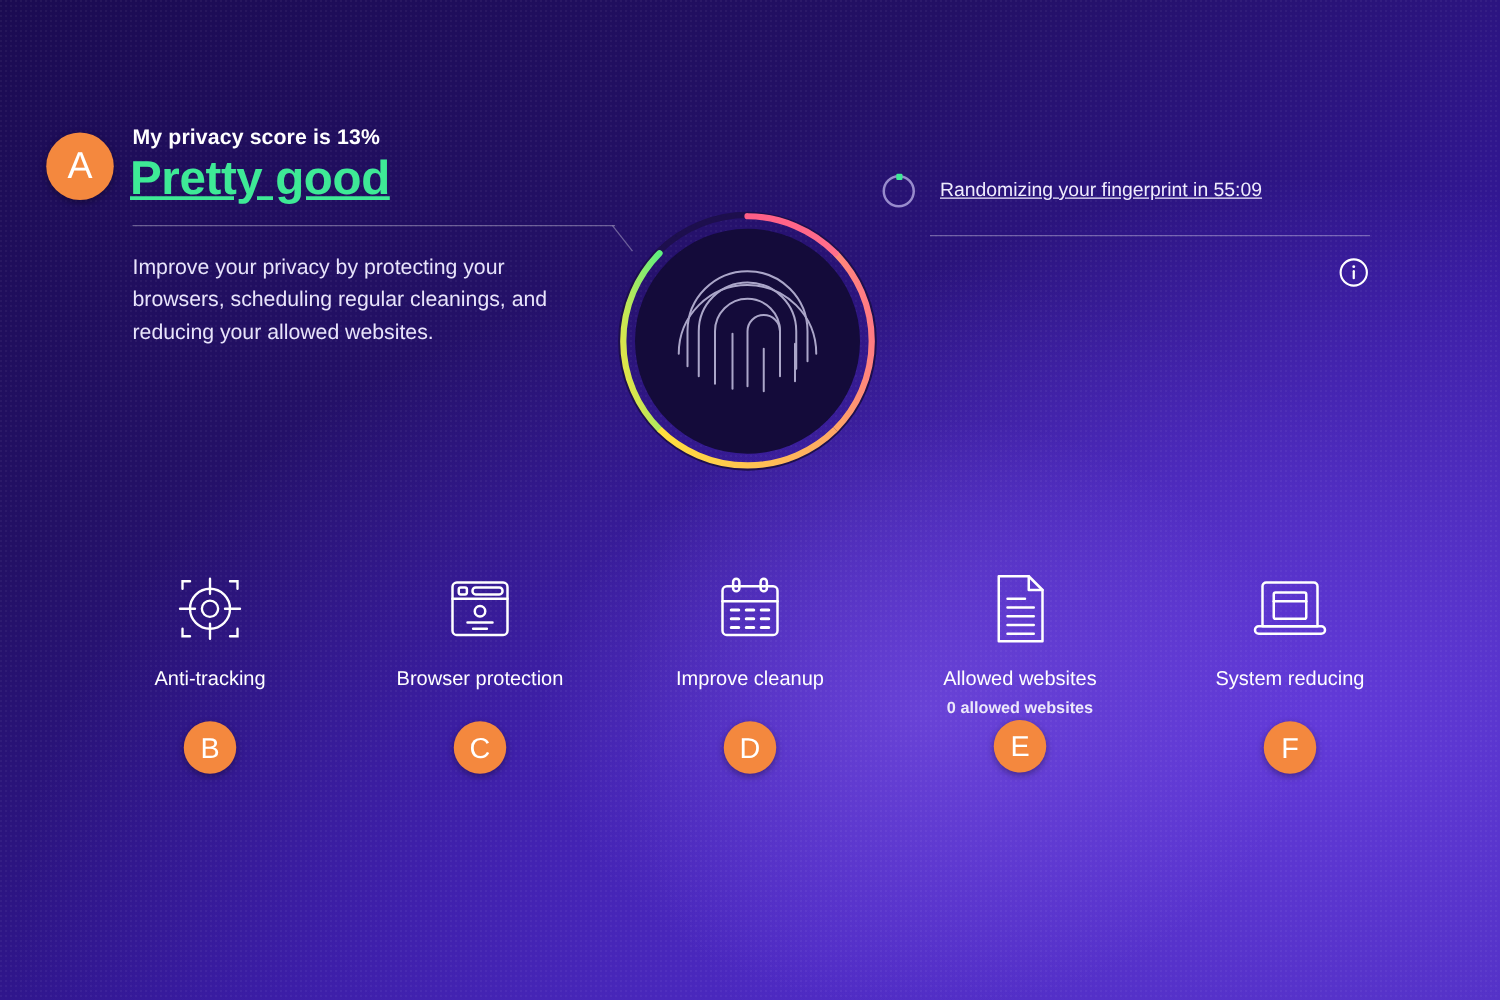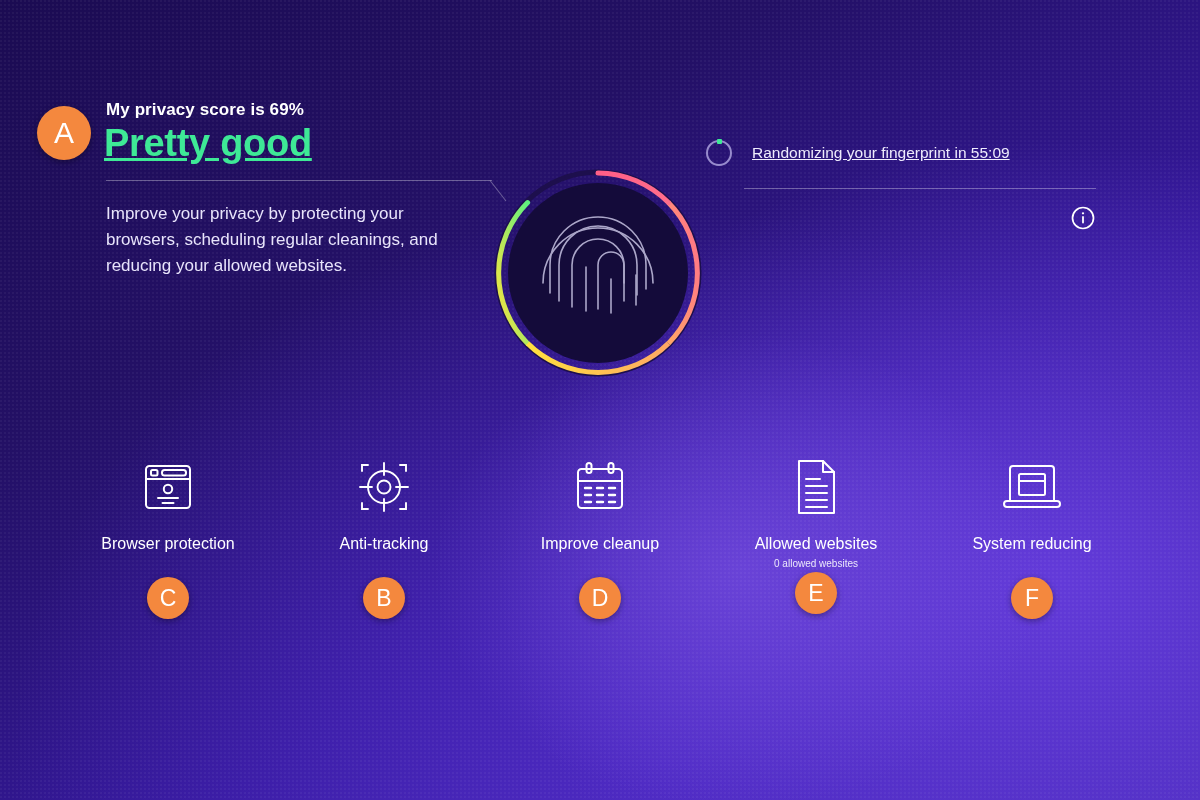--- a/index.html
+++ b/index.html
@@ -162,44 +162,44 @@
     height:64px;
     display:flex; align-items:center; justify-content:center;
     margin-bottom:16px;
   }
   .tile-label {
     font-size:16px;
     color:#ffffff;
     white-space:nowrap;
   }
   .tile-sub {
-    font-size:10px;
+    font-size:13px;
     color:#ece8fb;
     margin-top:5px;
     white-space:nowrap;
-    font-weight:normal;
+    font-weight:bold;
   }
   .tile-badge {
     width:42px; height:42px;
     font-size:23px;
     margin-top:24px;
   }
   .tile-badge.shift-up { margin-top:3px; }
 </style>
 </head>
 <body>
 
 <div id="app">
 
   <div id="glow"></div>
   <div id="noise"></div>
 
   <div id="badge-a" class="badge">A</div>
 
-  <div id="score-line">My privacy score is 69%</div>
+  <div id="score-line">My privacy score is 13%</div>
 
   <div id="score-title">Pretty good</div>
 
   <div id="left-rule"></div>
   <div id="left-rule-diag"></div>
 
   <div id="left-desc">Improve your privacy by protecting your browsers, scheduling regular cleanings, and reducing your allowed websites.</div>
 
   <div id="randomize-row">
     <div id="ring-icon"></div>
@@ -263,44 +263,44 @@
         <path d="M103 130 L103 96"></path>
         <path d="M128 122 L128 92"></path>
       </g>
     </svg>
   </div>
 
   <div id="tiles">
 
     <div class="tile">
       <div class="tile-icon">
+        <svg width="62" height="62" viewBox="0 0 62 62" fill="none" stroke="#ffffff" stroke-width="1.9" stroke-linecap="round">
+          <circle cx="31" cy="31" r="16"></circle>
+          <circle cx="31" cy="31" r="6.5"></circle>
+          <path d="M31 7 L31 19 M31 43 L31 55 M7 31 L19 31 M43 31 L55 31"></path>
+          <path d="M9 15 L9 9 L15 9 M47 9 L53 9 L53 15 M53 47 L53 53 L47 53 M15 53 L9 53 L9 47"></path>
+        </svg>
+      </div>
+      <div class="tile-label">Anti-tracking</div>
+      <div class="badge tile-badge">B</div>
+    </div>
+
+    <div class="tile">
+      <div class="tile-icon">
         <svg width="58" height="58" viewBox="0 0 58 58" fill="none" stroke="#ffffff" stroke-width="2" stroke-linecap="round">
           <rect x="7" y="8" width="44" height="42" rx="3.5"></rect>
           <path d="M7 21 L51 21"></path>
           <rect x="12" y="12" width="6.5" height="5.5" rx="1.5"></rect>
           <rect x="23" y="12" width="24" height="5.5" rx="2.5"></rect>
           <circle cx="29" cy="31" r="4.2"></circle>
           <path d="M19 40 L39 40 M23.5 45 L34.5 45"></path>
         </svg>
       </div>
       <div class="tile-label">Browser protection</div>
       <div class="badge tile-badge">C</div>
-    </div>
-
-    <div class="tile">
-      <div class="tile-icon">
-        <svg width="62" height="62" viewBox="0 0 62 62" fill="none" stroke="#ffffff" stroke-width="1.9" stroke-linecap="round">
-          <circle cx="31" cy="31" r="16"></circle>
-          <circle cx="31" cy="31" r="6.5"></circle>
-          <path d="M31 7 L31 19 M31 43 L31 55 M7 31 L19 31 M43 31 L55 31"></path>
-          <path d="M9 15 L9 9 L15 9 M47 9 L53 9 L53 15 M53 47 L53 53 L47 53 M15 53 L9 53 L9 47"></path>
-        </svg>
-      </div>
-      <div class="tile-label">Anti-tracking</div>
-      <div class="badge tile-badge">B</div>
     </div>
 
     <div class="tile">
       <div class="tile-icon">
         <svg width="58" height="58" viewBox="0 0 58 58" fill="none" stroke="#ffffff" stroke-width="2" stroke-linecap="round">
           <rect x="7" y="11" width="44" height="39" rx="3.5"></rect>
           <path d="M7 23 L51 23"></path>
           <rect x="15.5" y="5" width="5" height="10" rx="2.5"></rect>
           <rect x="37.5" y="5" width="5" height="10" rx="2.5"></rect>
           <path d="M14 30 L20 30 M26 30 L32 30 M38 30 L44 30

